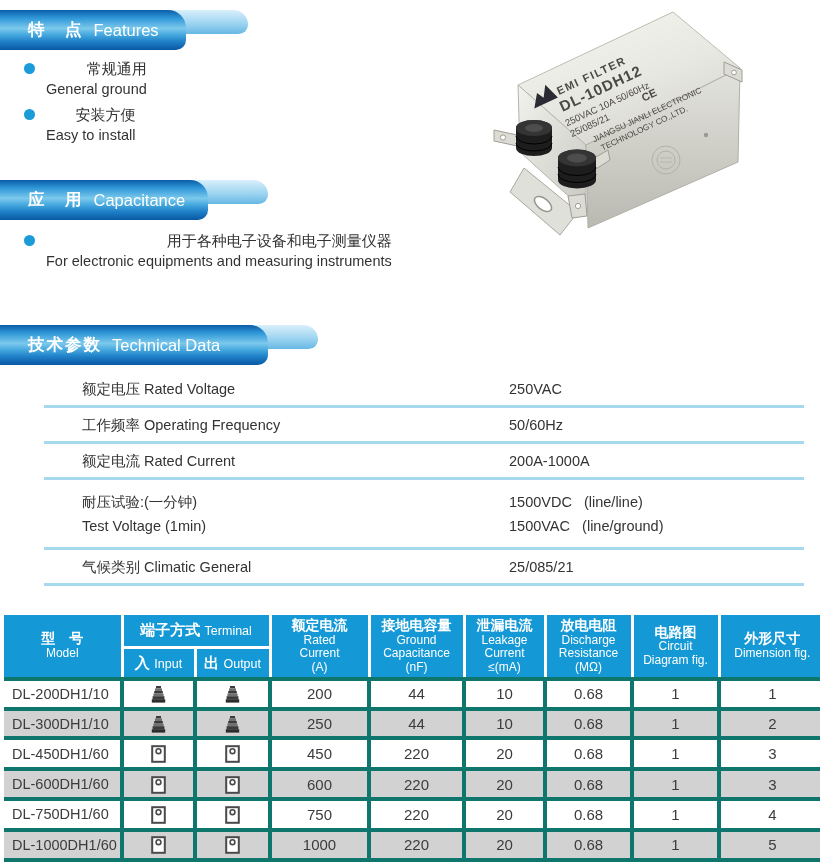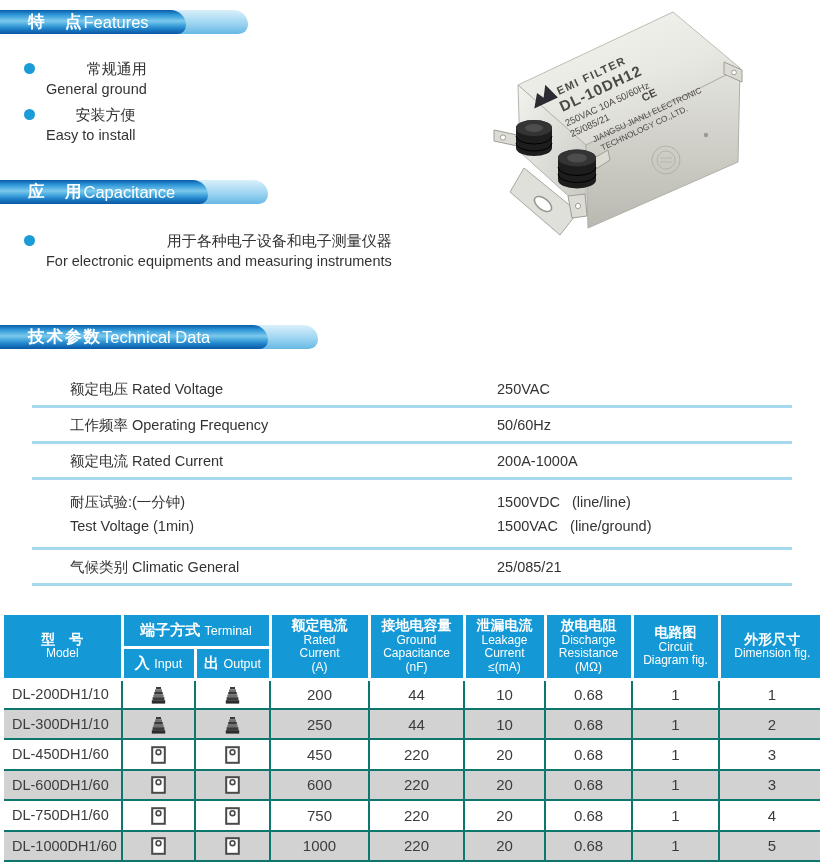--- a/index.html
+++ b/index.html
@@ -4,55 +4,55 @@
 <style>
   html,body{margin:0;padding:0;background:#fff;}
   body{width:820px;height:862px;position:relative;overflow:hidden;
        font-family:"Liberation Sans","DejaVu Sans",sans-serif;color:#333;}
 
   
   .banner{position:absolute;left:0;height:27px;}
   .banner .swoosh{position:absolute;left:0;top:0;height:24px;
      border-radius:0 22px 14px 0;
      background:linear-gradient(180deg,#d9effb 0%,#9ed5f1 55%,#67b8e4 100%);}
-  .banner .pill{position:absolute;left:0;top:0;height:24px;
+  .banner .pill{position:absolute;left:0;top:0;height:40px;
      border-radius:0 18px 10px 0;
      background:linear-gradient(180deg,#0a5ca8 0%,#2f97d8 20%,#7cc9ec 46%,#45a8de 62%,#1d7ec6 80%,#0a58a4 100%);
-     display:flex;align-items:center;gap:0;padding-left:28px;box-sizing:border-box;}
+     display:flex;align-items:center;gap:10px;padding-left:28px;box-sizing:border-box;}
   .pill-zh{color:#fff;font-weight:bold;font-size:16.5px;letter-spacing:2px;white-space:pre;}
   .pill-en{color:#fff;font-size:16.5px;}
 
   
   .bullet-list{position:absolute;left:24px;}
   .bullet-item{display:flex;margin-bottom:4px;text-align:right;}
   .bullet-dot{width:11px;height:11px;border-radius:50%;background:#1b9cd8;
      margin:5px 11px 0 0;flex:none;}
   .bullet-text .zh{font-size:15px;color:#333;line-height:21px;}
   .bullet-text .en{font-size:14.5px;color:#333;line-height:21px;}
 
   
-  #tech-rows{position:absolute;left:32px;top:372px;width:760px;}
+  #tech-rows{position:absolute;left:44px;top:372px;width:760px;}
   .trow{display:flex;align-items:center;height:33px;border-bottom:3px solid #a6d9ee;}
   .trow.tall{height:67px;}
   .tlabel{width:465px;padding-left:38px;box-sizing:border-box;font-size:14.5px;
      color:#333;line-height:24px;flex:none;}
   .tvalue{font-size:14.5px;color:#333;line-height:24px;white-space:pre;}
 
   
   #spec-wrap{position:absolute;left:4px;top:615px;width:820px;height:267px;}
   table{border-collapse:collapse;table-layout:fixed;width:820px;height:247px;}
   th{background:#1499d6;color:#fff;font-weight:normal;border:3px solid #fff;
      padding:0;text-align:center;vertical-align:middle;line-height:1.12;}
   th .zh{font-size:14px;font-weight:bold;}
   th .en{font-size:12px;}
   th .inline-zh{font-size:15px;font-weight:bold;}
   th .inline-en{font-size:12.5px;}
   th:first-child{border-left:0;} th:last-child{border-right:0;}
   thead tr:first-child th{border-top:0;}
-  td{border:2px solid #0f766e;padding:0;text-align:center;vertical-align:middle;
+  td{border:4px solid #0f766e;padding:0;text-align:center;vertical-align:middle;
      font-size:15px;color:#3c3c3c;}
   td:first-child{border-left:0;} td:last-child{border-right:0;}
   tr.even td{background:#d2d2d2;}
   tr.odd td{background:#fff;}
   td.model{text-align:left;padding-left:8px;font-size:14.5px;}
   td .term-icon{display:inline-block;vertical-align:middle;line-height:0;}
 
   
   #product-photo{position:absolute;left:488px;top:0;}
 </style>

